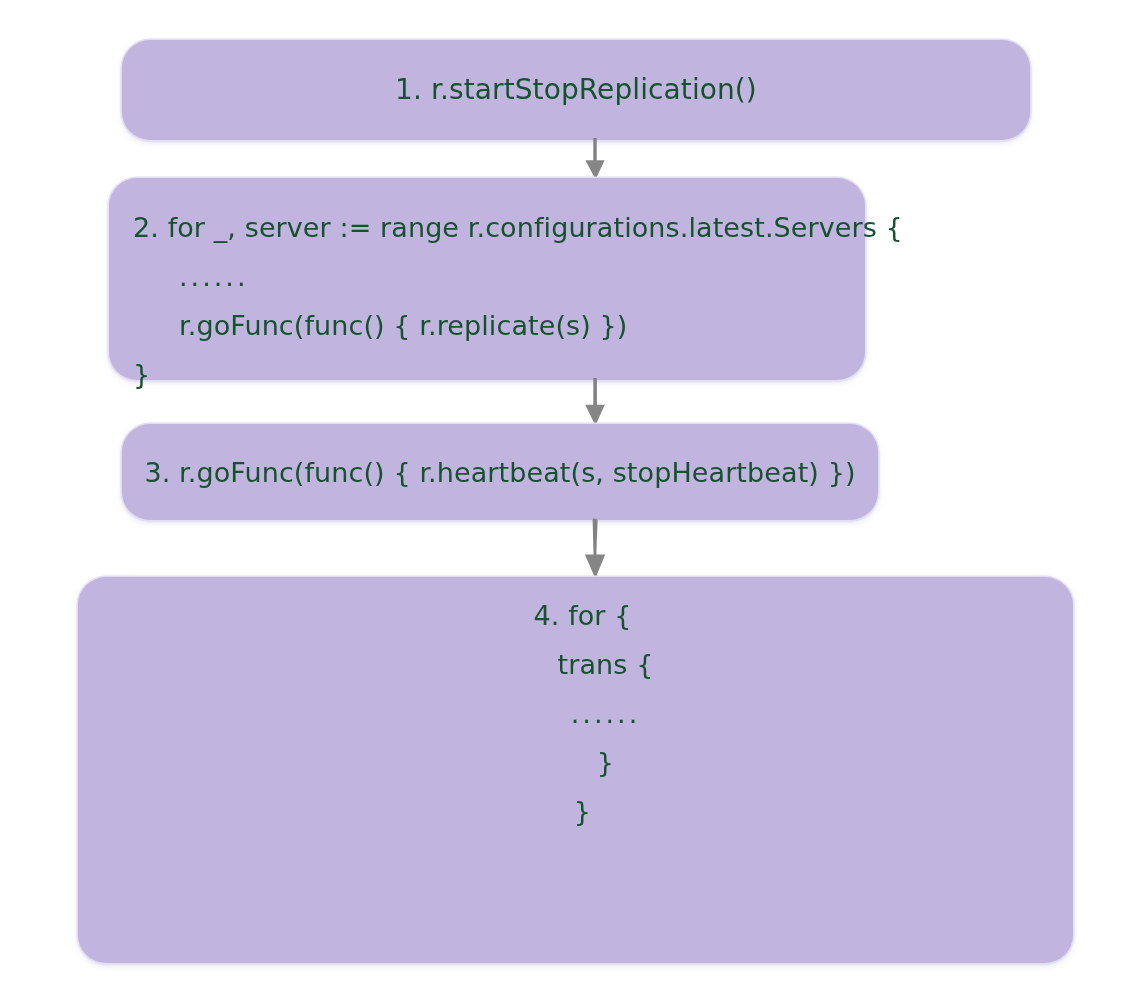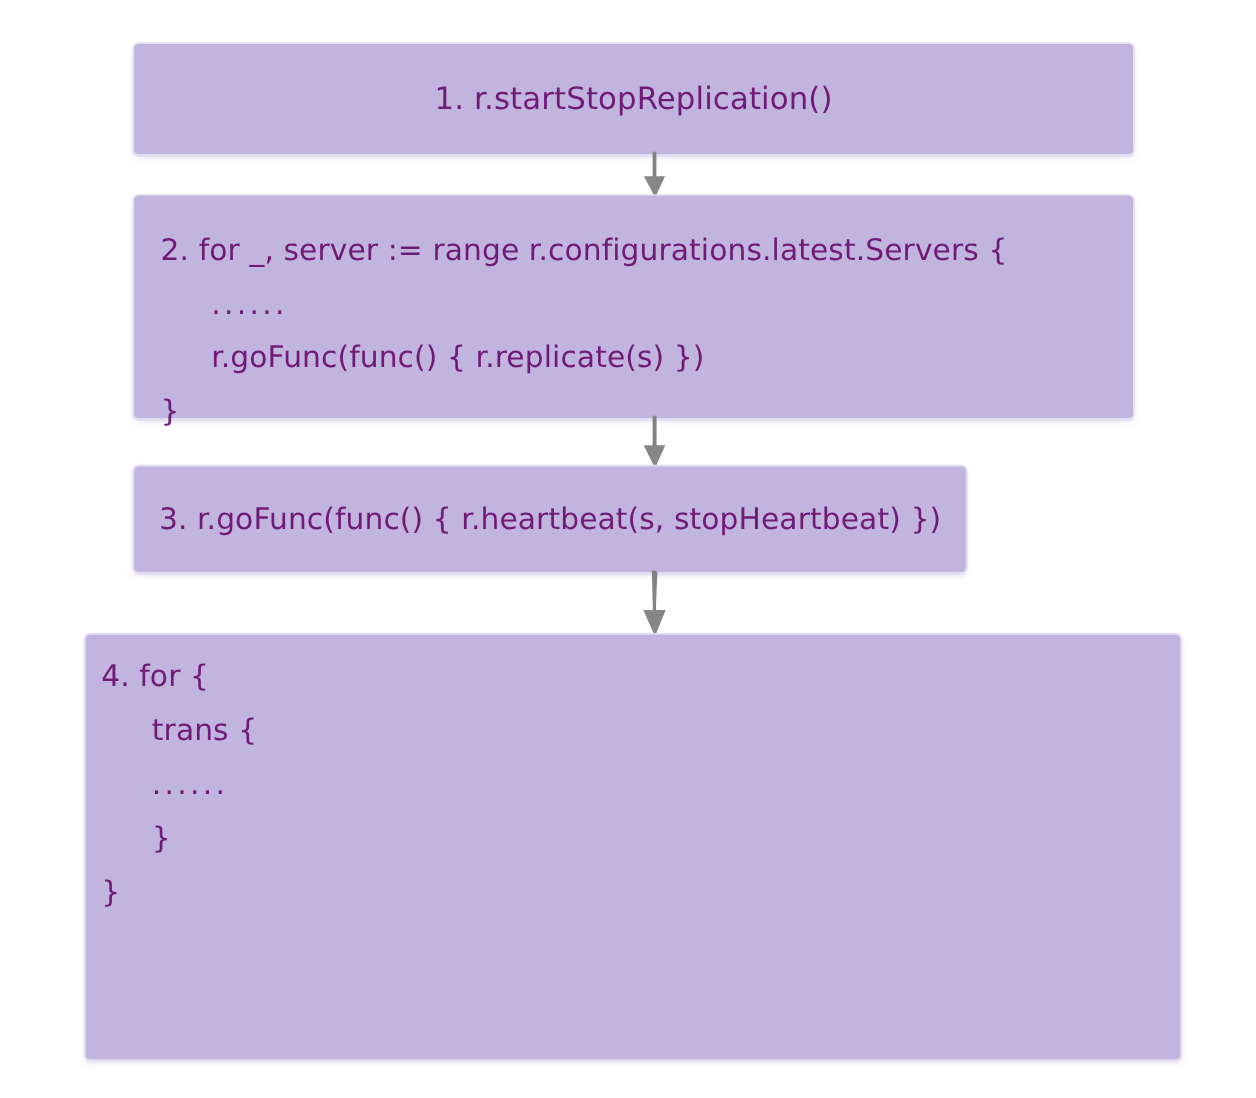--- a/index.html
+++ b/index.html
@@ -21,22 +21,22 @@
     left: 0; top: 0;
     width: 1142px;
     height: 998px;
   }
 
   
   .node {
     position: absolute;
     box-sizing: border-box;
     background: #c1b4df;
-    border-radius: 4px;
-    color: #701a75;
+    border-radius: 28px;
+    color: #14532d;
     font-weight: 400;
     letter-spacing: 0.1px;
     
     box-shadow:
        0 0 0 1.5px rgba(226,221,242,0.95),
        0 1px 3px rgba(186,176,214,0.55),
        0 3px 7px rgba(198,190,224,0.35);
     -webkit-font-smoothing: antialiased;
   }
 
@@ -61,23 +61,23 @@
   #node-1 .lines {
     top: 0; bottom: 0;
     display: flex;
     align-items: center;
     justify-content: center;
   }
   #node-1 .line { font-size: 28px; text-align: center; }
 
   
   #node-2 {
-    left: 122px;
+    left: 109px;
     top: 178px;
-    width: 908px;
+    width: 756px;
     height: 202px;
   }
   #node-2 .lines { top: 25px; padding-left: 24px; }
   #node-2 .line { font-size: 27px; padding: 11px 0; }
 
   
   #node-3 {
     left: 122px;
     top: 424px;
     width: 756px;
@@ -91,21 +91,21 @@
   }
   #node-3 .line { font-size: 27px; text-align: center; }
 
   
   #node-4 {
     left: 78px;
     top: 577px;
     width: 995px;
     height: 386px;
   }
-  #node-4 .lines { top: 14px; padding-left: 14px; }
+  #node-4 .lines { top: 14px; padding-left: 14px; text-align: center; }
   #node-4 .line { font-size: 27px; padding: 11px 0; }
 
   
   .ind-0 { margin-left: 0px; }
   .ind-1 { margin-left: 46px; }
 
   .dots {
     letter-spacing: 3px;
     font-size: 21px;
   }

